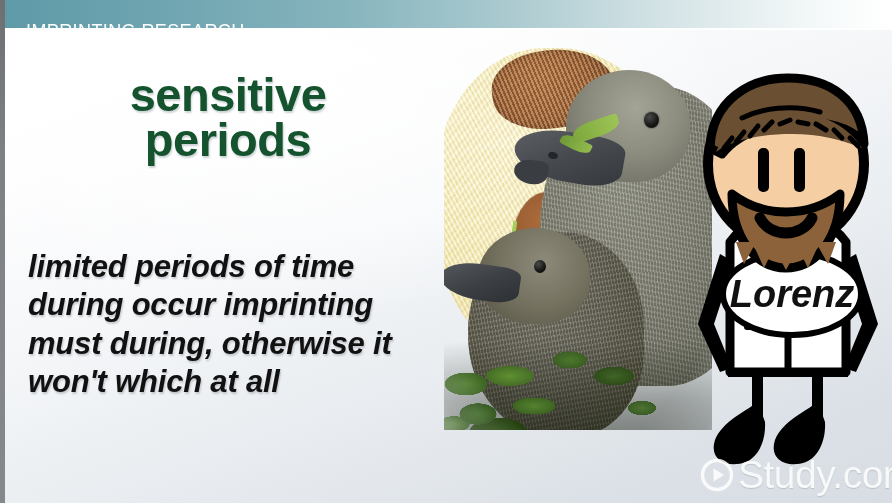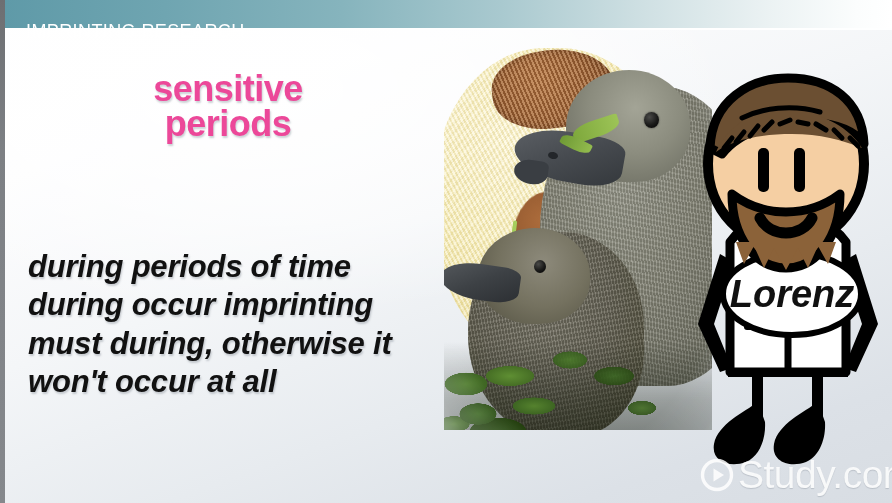--- a/index.html
+++ b/index.html
@@ -76,22 +76,22 @@
     width: 887px; height: 2px;
     background: rgba(255,255,255,0.9);
   }
 
   
   .slide-title {
     position: absolute;
     left: 28px; top: 72px;
     width: 400px;
     text-align: center;
-    color: #ec4899;
-    font-size: 36px;
+    color: #14532d;
+    font-size: 47px;
     line-height: 0.96;
     font-weight: bold;
     letter-spacing: -0.5px;
     text-shadow: 1px 2px 2px rgba(110,125,135,0.35);
     font-family: "Liberation Sans", sans-serif;
   }
   .slide-title .l2 { display:block; }
 
   
   .slide-body {
@@ -425,24 +425,24 @@
   <div class="header-underline"></div>
   <div class="header-title">IMPRINTING RESEARCH</div>
   <div class="left-rail"></div>
 
   <div class="slide-title">
     <span class="l1">sensitive</span>
     <span class="l2">periods</span>
   </div>
 
   <div class="slide-body">
-    <span>during periods of time</span>
+    <span>limited periods of time</span>
     <span>during occur imprinting</span>
     <span>must during, otherwise it</span>
-    <span>won't occur at all</span>
+    <span>won't which at all</span>
   </div>
 
   <div class="watermark">
     <svg class="wm-icon" viewBox="0 0 34 34">
       <circle cx="17" cy="17" r="14.5" fill="none" stroke="rgba(255,255,255,0.93)" stroke-width="3.4"></circle>
       <path d="M13.5 10.5 L 24 17 L 13.5 23.5 Z" fill="rgba(255,255,255,0.93)"></path>
     </svg>
     <span class="wm-text">Study.com</span>
   </div>
 

